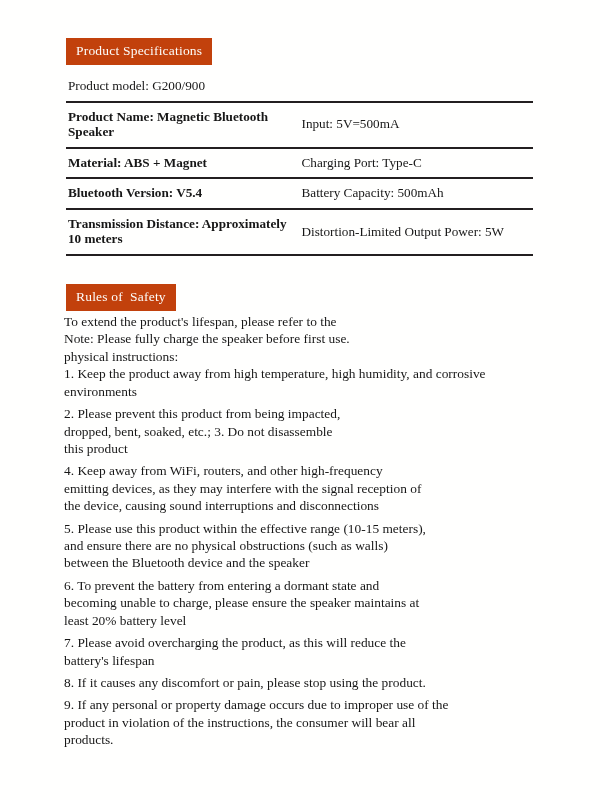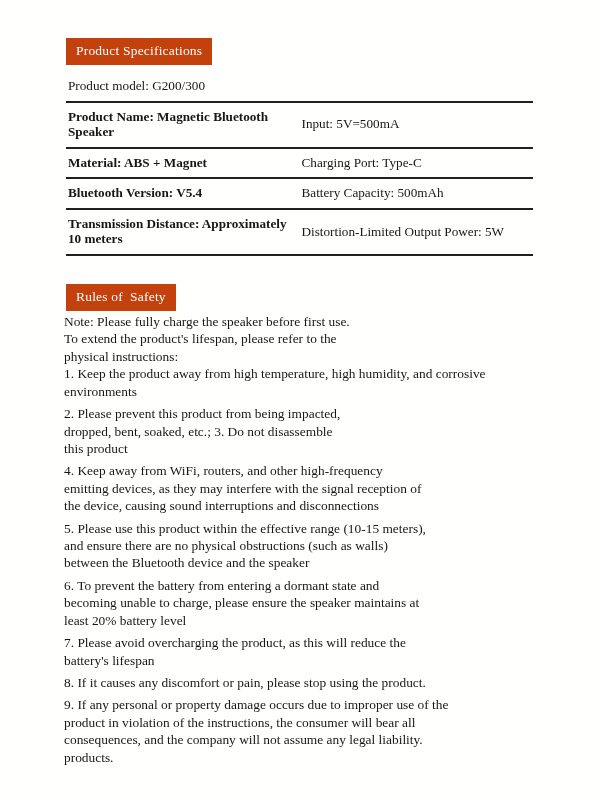--- a/index.html
+++ b/index.html
@@ -94,21 +94,21 @@
 <div class="page">
 
   <div style="position:absolute; left:66px; top:38px;">
     <span class="badge">Product Specifications</span>
   </div>
 
   <div class="spec-wrap">
     <table class="spec">
       <tbody>
         <tr class="first-row">
-          <td class="full" colspan="2">Product model: G200/300</td>
+          <td class="full" colspan="2">Product model: G200/900</td>
         </tr>
         <tr>
           <td class="col-left">Product Name: Magnetic Bluetooth Speaker</td>
           <td class="col-right">Input: 5V=500mA</td>
         </tr>
         <tr>
           <td class="col-left">Material: ABS + Magnet</td>
           <td class="col-right">Charging Port: Type-C</td>
         </tr>
         <tr>
@@ -121,39 +121,38 @@
         </tr>
       </tbody>
     </table>
   </div>
 
   <div class="safety-badge-wrap">
     <span class="badge">Rules of  Safety</span>
   </div>
 
   <div class="safety-body">
+    <p class="tight">To extend the product's lifespan, please refer to the</p>
     <p class="tight">Note: Please fully charge the speaker before first use.</p>
-    <p class="tight">To extend the product's lifespan, please refer to the</p>
     <p class="tight">physical instructions:</p>
     <p class="tight">1. Keep the product away from high temperature, high humidity, and corrosive</p>
     <p class="tight">environments</p>
     <p class="gap">2. Please prevent this product from being impacted,</p>
     <p class="tight">dropped, bent, soaked, etc.; 3. Do not disassemble</p>
     <p class="tight">this product</p>
     <p class="gap">4. Keep away from WiFi, routers, and other high-frequency</p>
     <p class="tight">emitting devices, as they may interfere with the signal reception of</p>
     <p class="tight">the device, causing sound interruptions and disconnections</p>
     <p class="gap">5. Please use this product within the effective range (10-15 meters),</p>
     <p class="tight">and ensure there are no physical obstructions (such as walls)</p>
     <p class="tight">between the Bluetooth device and the speaker</p>
     <p class="gap">6. To prevent the battery from entering a dormant state and</p>
     <p class="tight">becoming unable to charge, please ensure the speaker maintains at</p>
     <p class="tight">least 20% battery level</p>
     <p class="gap">7. Please avoid overcharging the product, as this will reduce the</p>
     <p class="tight">battery's lifespan</p>
     <p class="gap">8. If it causes any discomfort or pain, please stop using the product.</p>
     <p class="gap">9. If any personal or property damage occurs due to improper use of the</p>
     <p class="tight">product in violation of the instructions, the consumer will bear all</p>
-    <p class="tight">consequences, and the company will not assume any legal liability.</p>
     <p class="tight">products.</p>
   </div>
 
 </div>
 
 </body></html>

